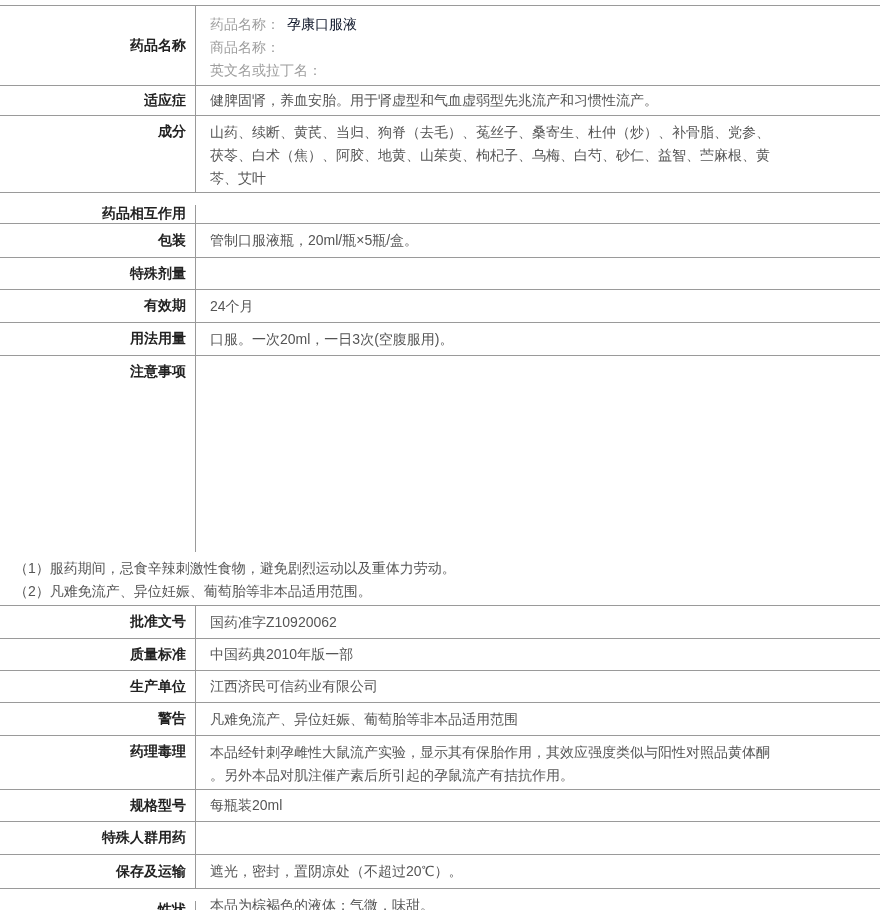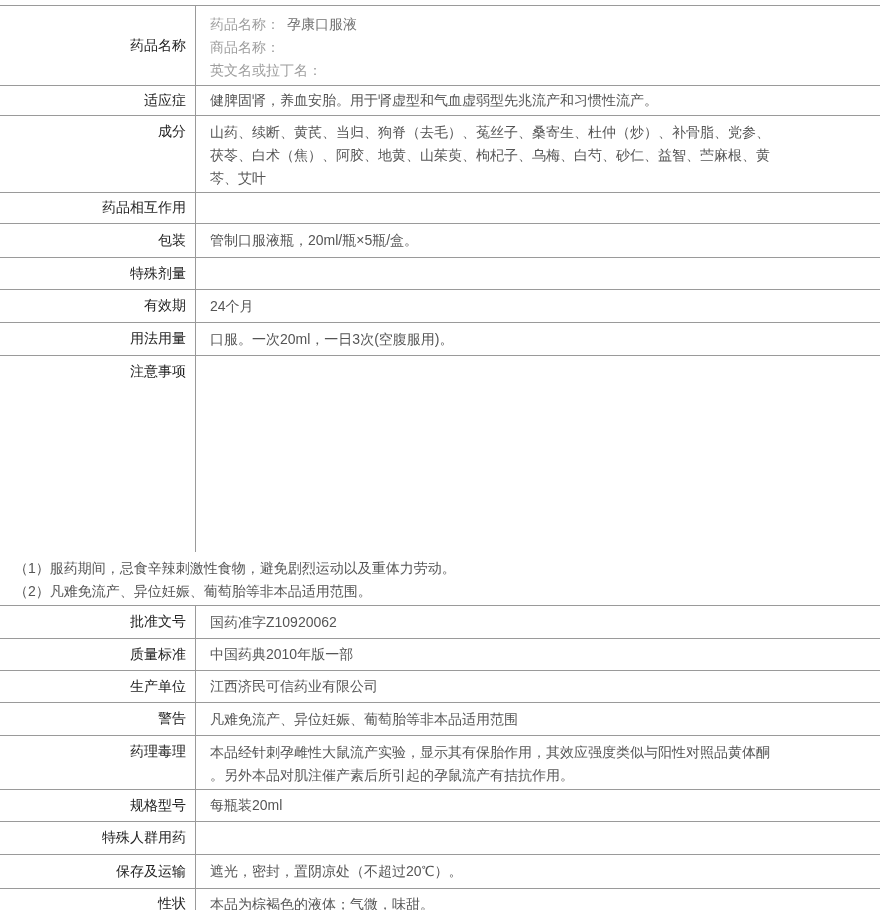--- a/index.html
+++ b/index.html
@@ -27,21 +27,21 @@
     flex: 0 0 196px;
     width: 196px;
     box-sizing: border-box;
     border-right: 1px solid #9a9a9a;
     display: flex;
     justify-content: flex-end;
     align-items: center;
     padding-right: 9px;
     text-align: right;
     font-size: 14px;
-    font-weight: normal;
+    font-weight: bold;
     color: #222222;
   }
   .value {
     flex: 1;
     box-sizing: border-box;
     display: flex;
     flex-direction: column;
     justify-content: center;
     padding: 2px 12px 2px 14px;
     font-size: 14px;
@@ -59,30 +59,30 @@
     justify-content: flex-start;
     padding-top: 5px;
   }
   
   .row.name-row .value {
     justify-content: flex-start;
     padding-top: 7px;
   }
   .line { line-height: 23px; }
   .muted { color: #9e9e9e; }
-  .dark { color: #737373; margin-left: 7px; }
+  .dark { color: #0f172a; margin-left: 7px; }
   
   .h80 { min-height: 80px; }
   .h75 { min-height: 75px; }
   .h53 { min-height: 53px; }
   .h52 { min-height: 52px; flex-direction: column; }
   .h34 { min-height: 34px; }
   .h33 { min-height: 33px; }
   .h32 { min-height: 32px; justify-content: flex-end; }
-  .h31 { min-height: 31px; }
+  .h31 { min-height: 31px; align-items: flex-end; }
   .h30 { min-height: 30px; }
 </style>
 </head>
 <body>
 
 <div class="drug-table">
 
   <div class="row name-row h80">
     <div class="label">药品名称</div>
     <div class="value">

